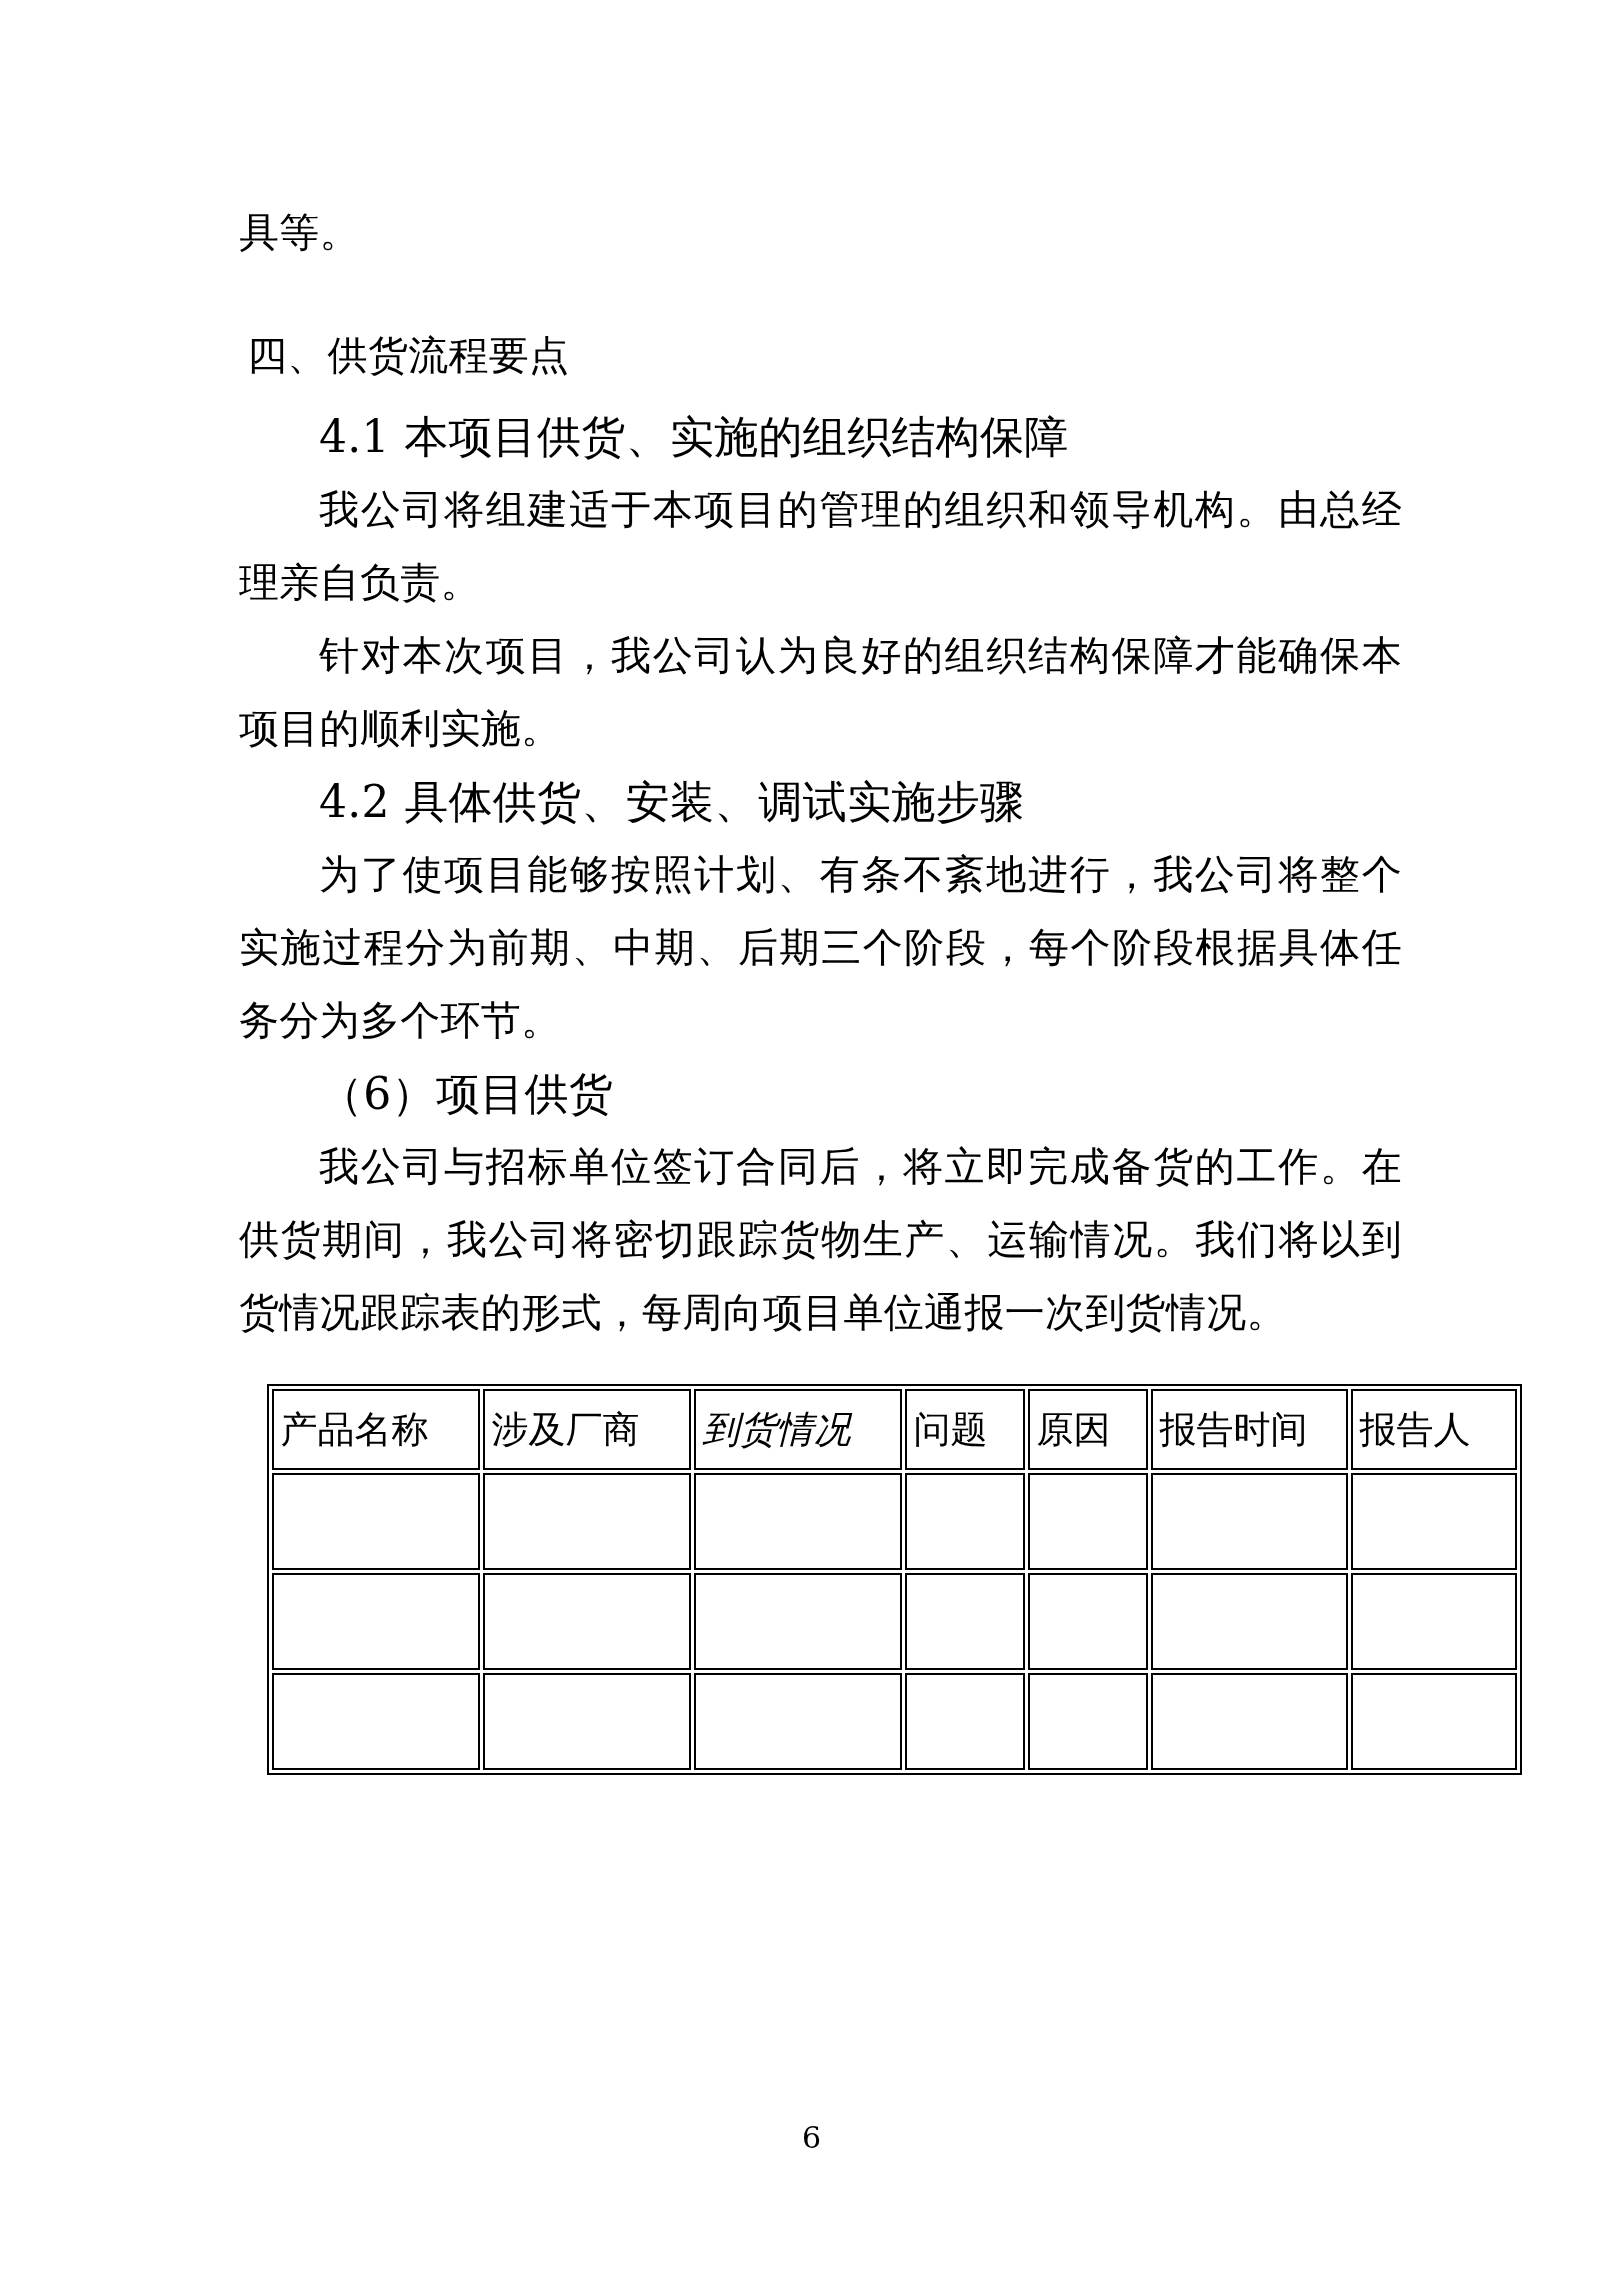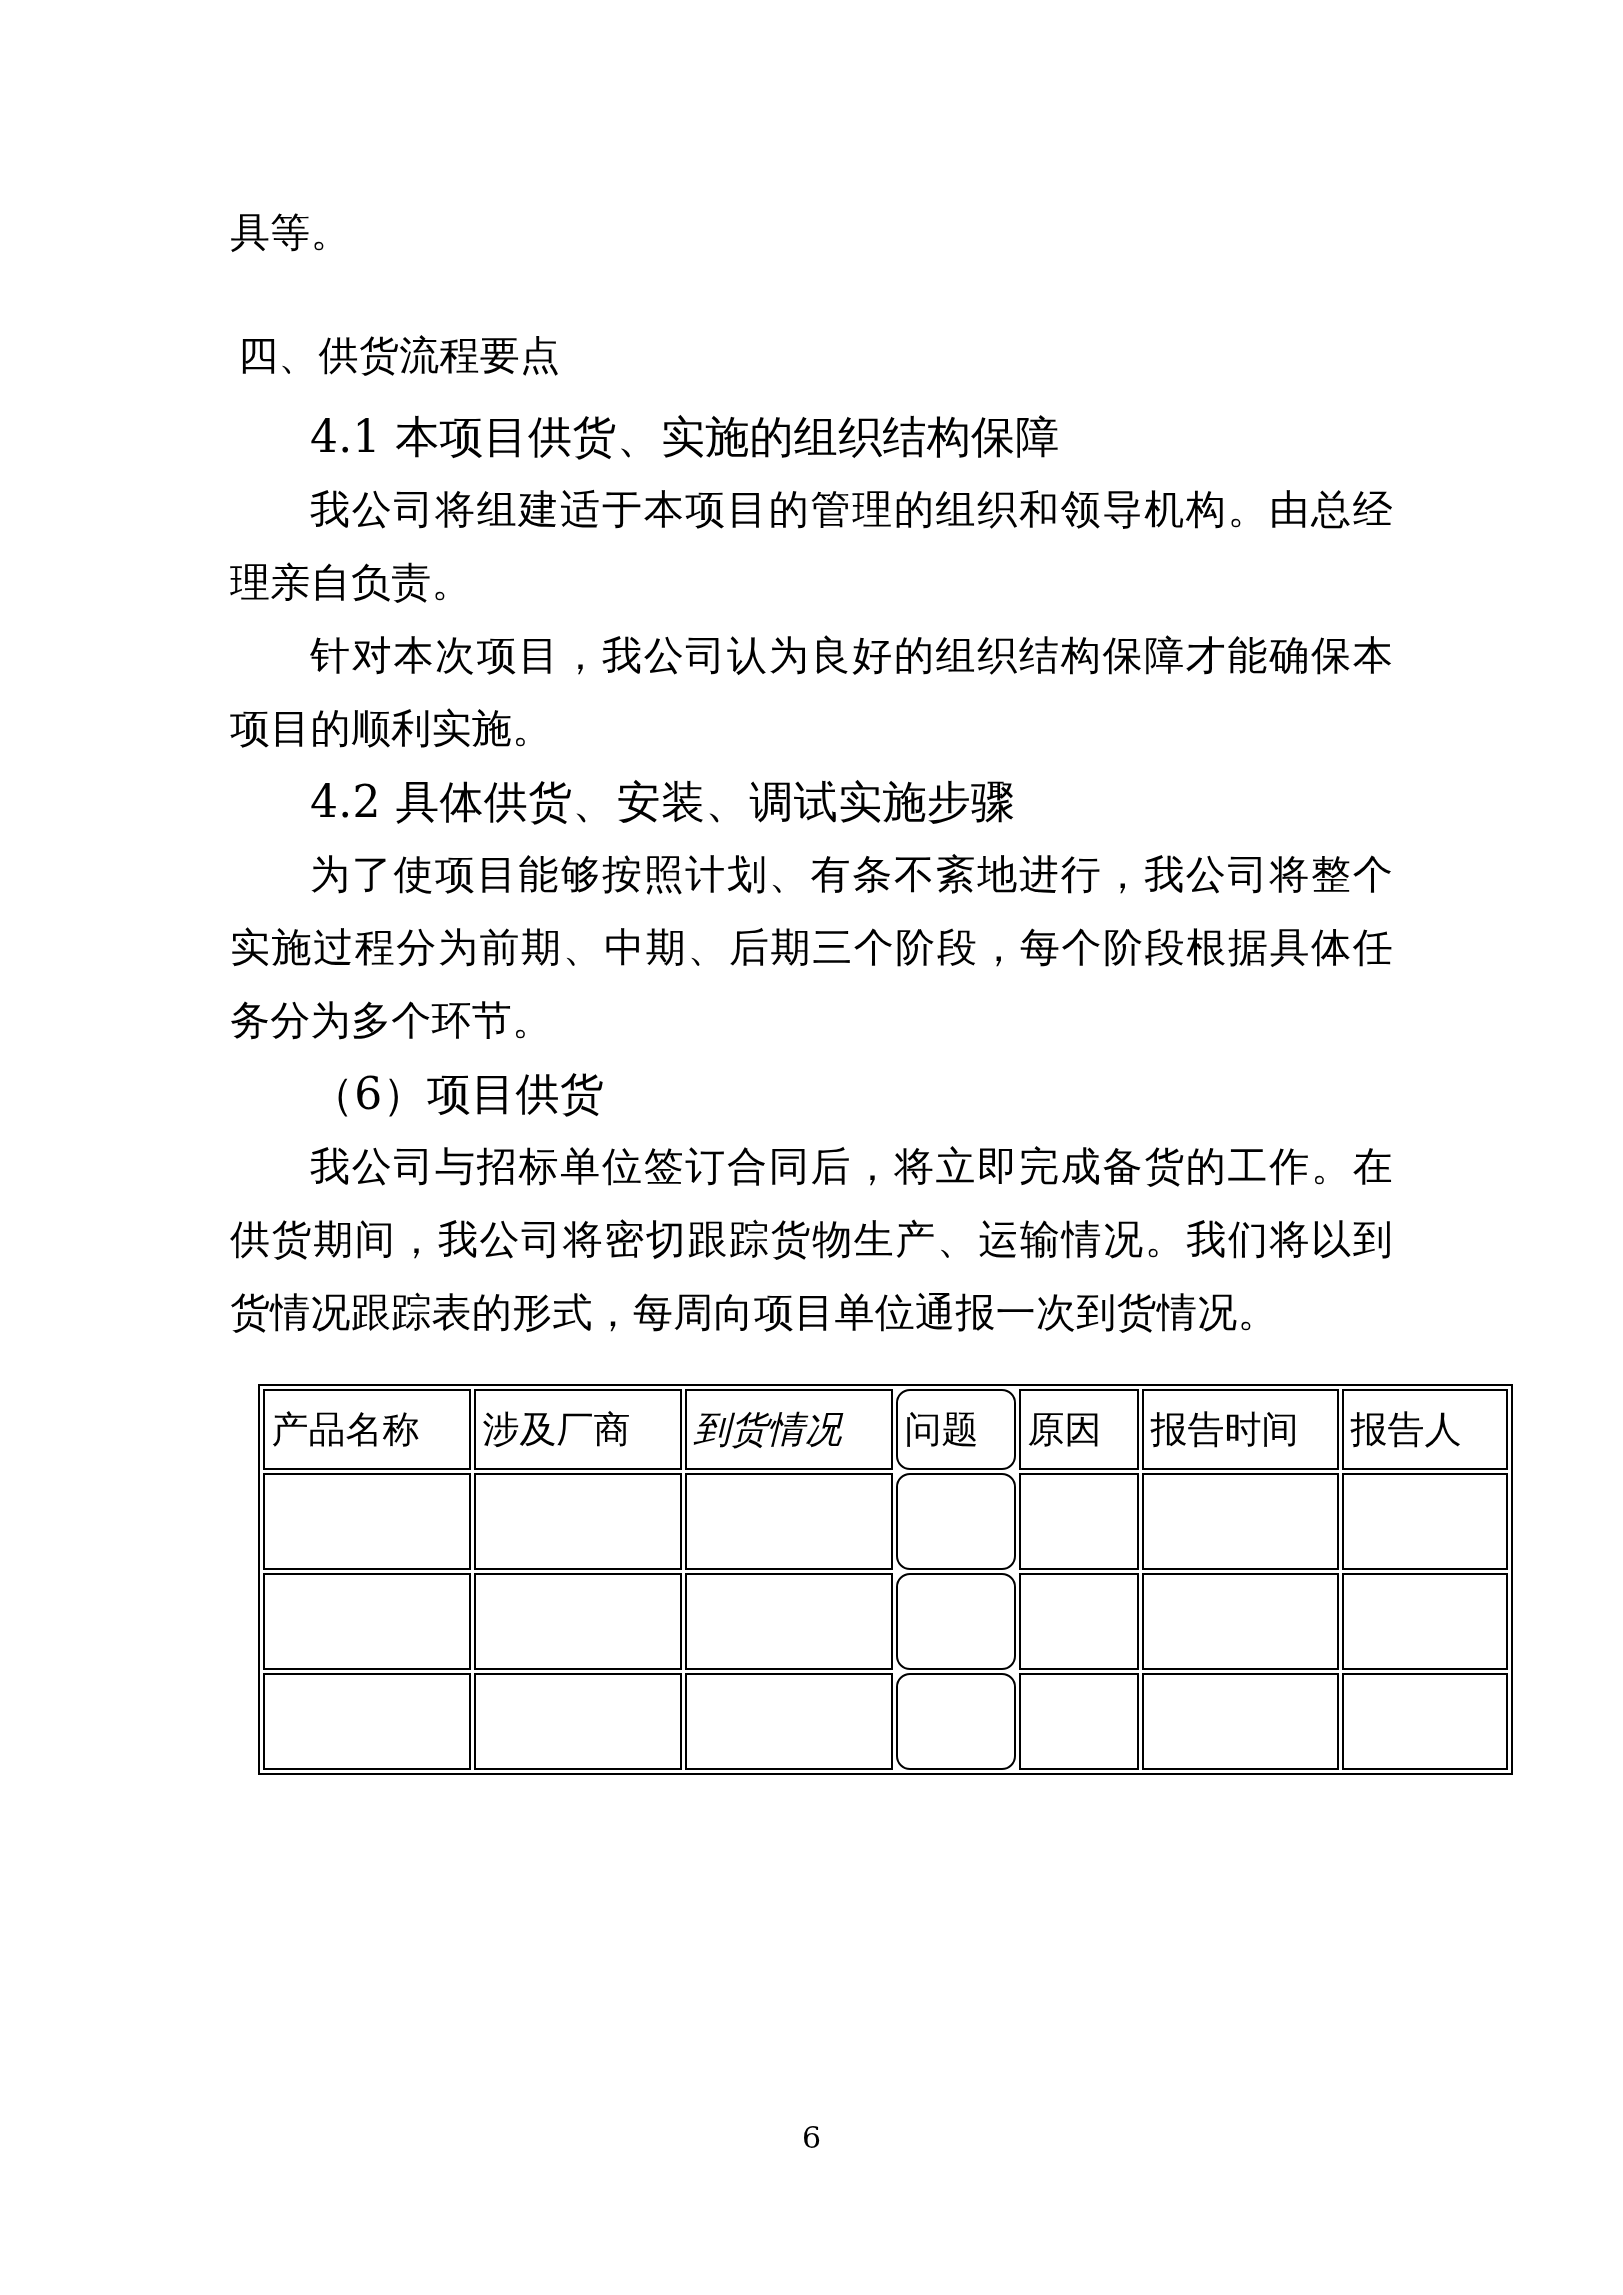--- a/index.html
+++ b/index.html
@@ -20,21 +20,21 @@
     position: absolute;
     left: 0;
     top: 0;
     width: 1623px;
     height: 2295px;
     background: #ffffff;
   }
 
   .content {
     position: absolute;
-    left: 230px;
+    left: 239px;
     top: 196px;
     width: 1163px;
   }
 
   
   .para {
     font-size: 40px;
     line-height: 73px;
     text-align: justify;
     text-justify: inter-ideograph;
@@ -87,21 +87,21 @@
     overflow: hidden;
     background: #fff;
   }
   table.track-table tr.body-row td {
     height: 93px;
   }
 
   .col-1 { width: 191px; }
   .col-2 { width: 191px; }
   .col-3 { width: 191px; font-style: italic; }
-  .col-4 { width: 103px; border-radius: 14px; }
+  .col-4 { width: 103px; }
   .col-5 { width: 103px; }
   .col-6 { width: 180px; }
   .col-7 { width: 149px; }
 
   
   .page-number {
     position: absolute;
     left: 0;
     top: 2123px;
     width: 1623px;

